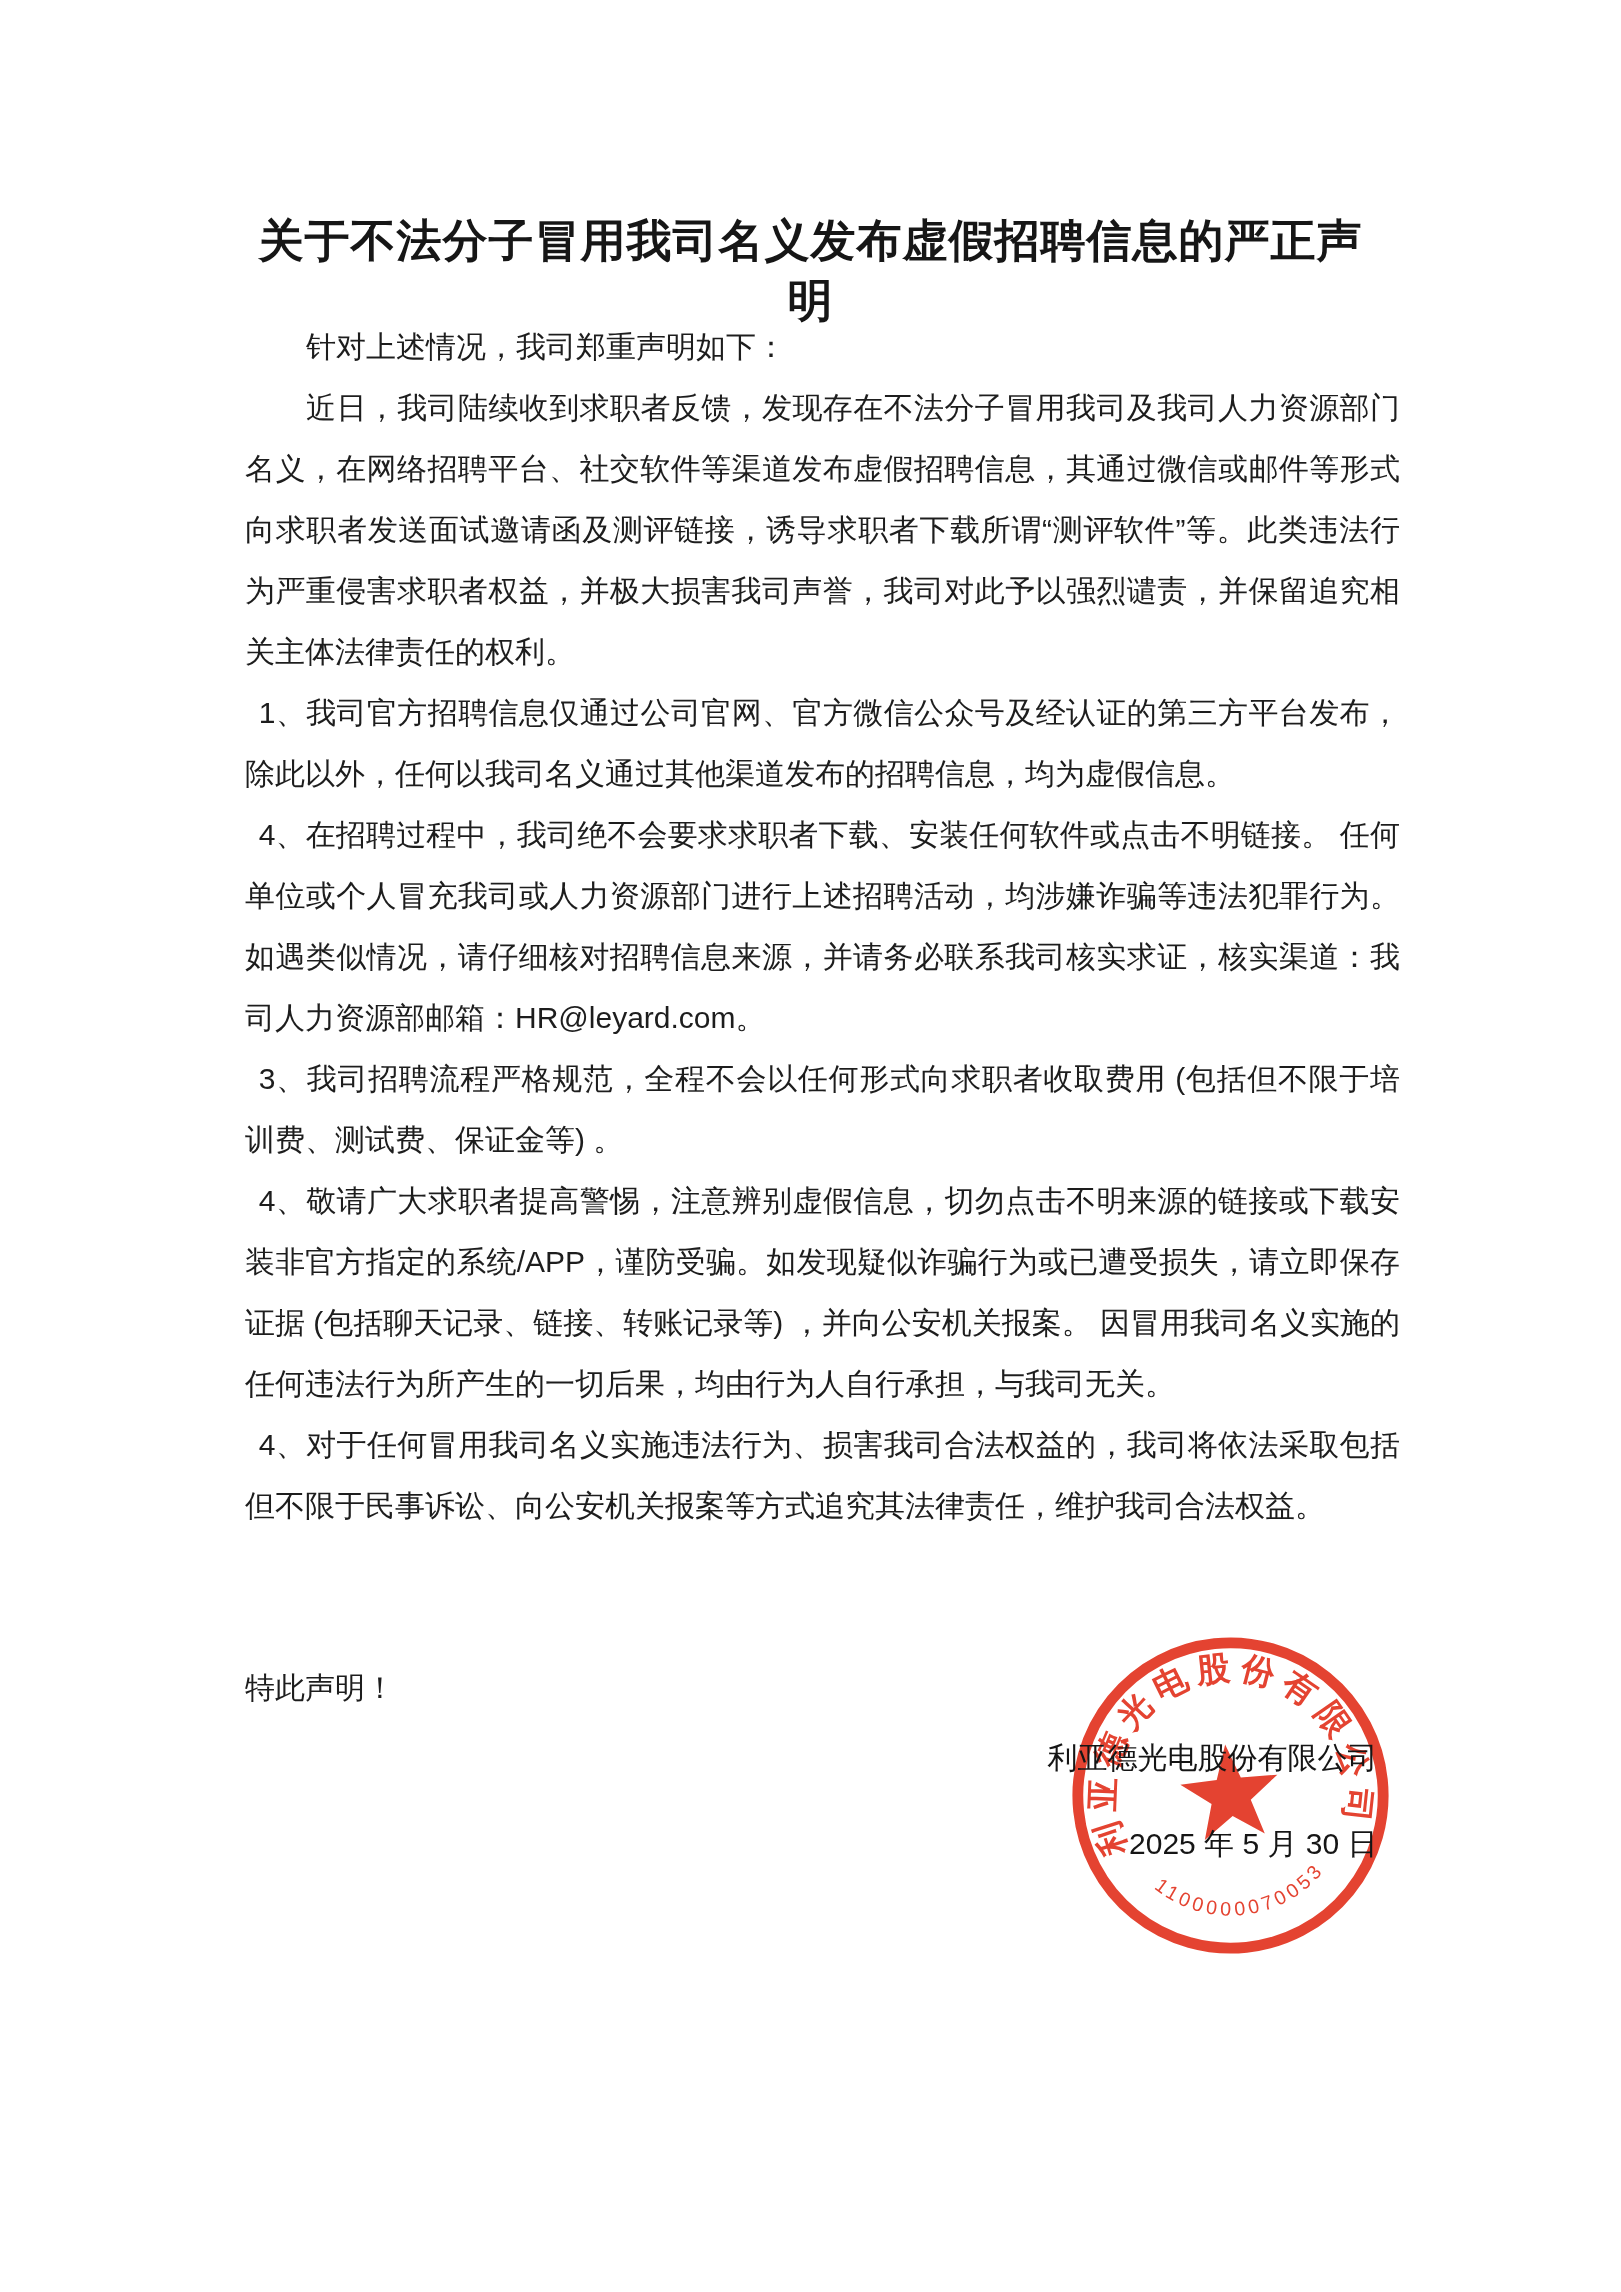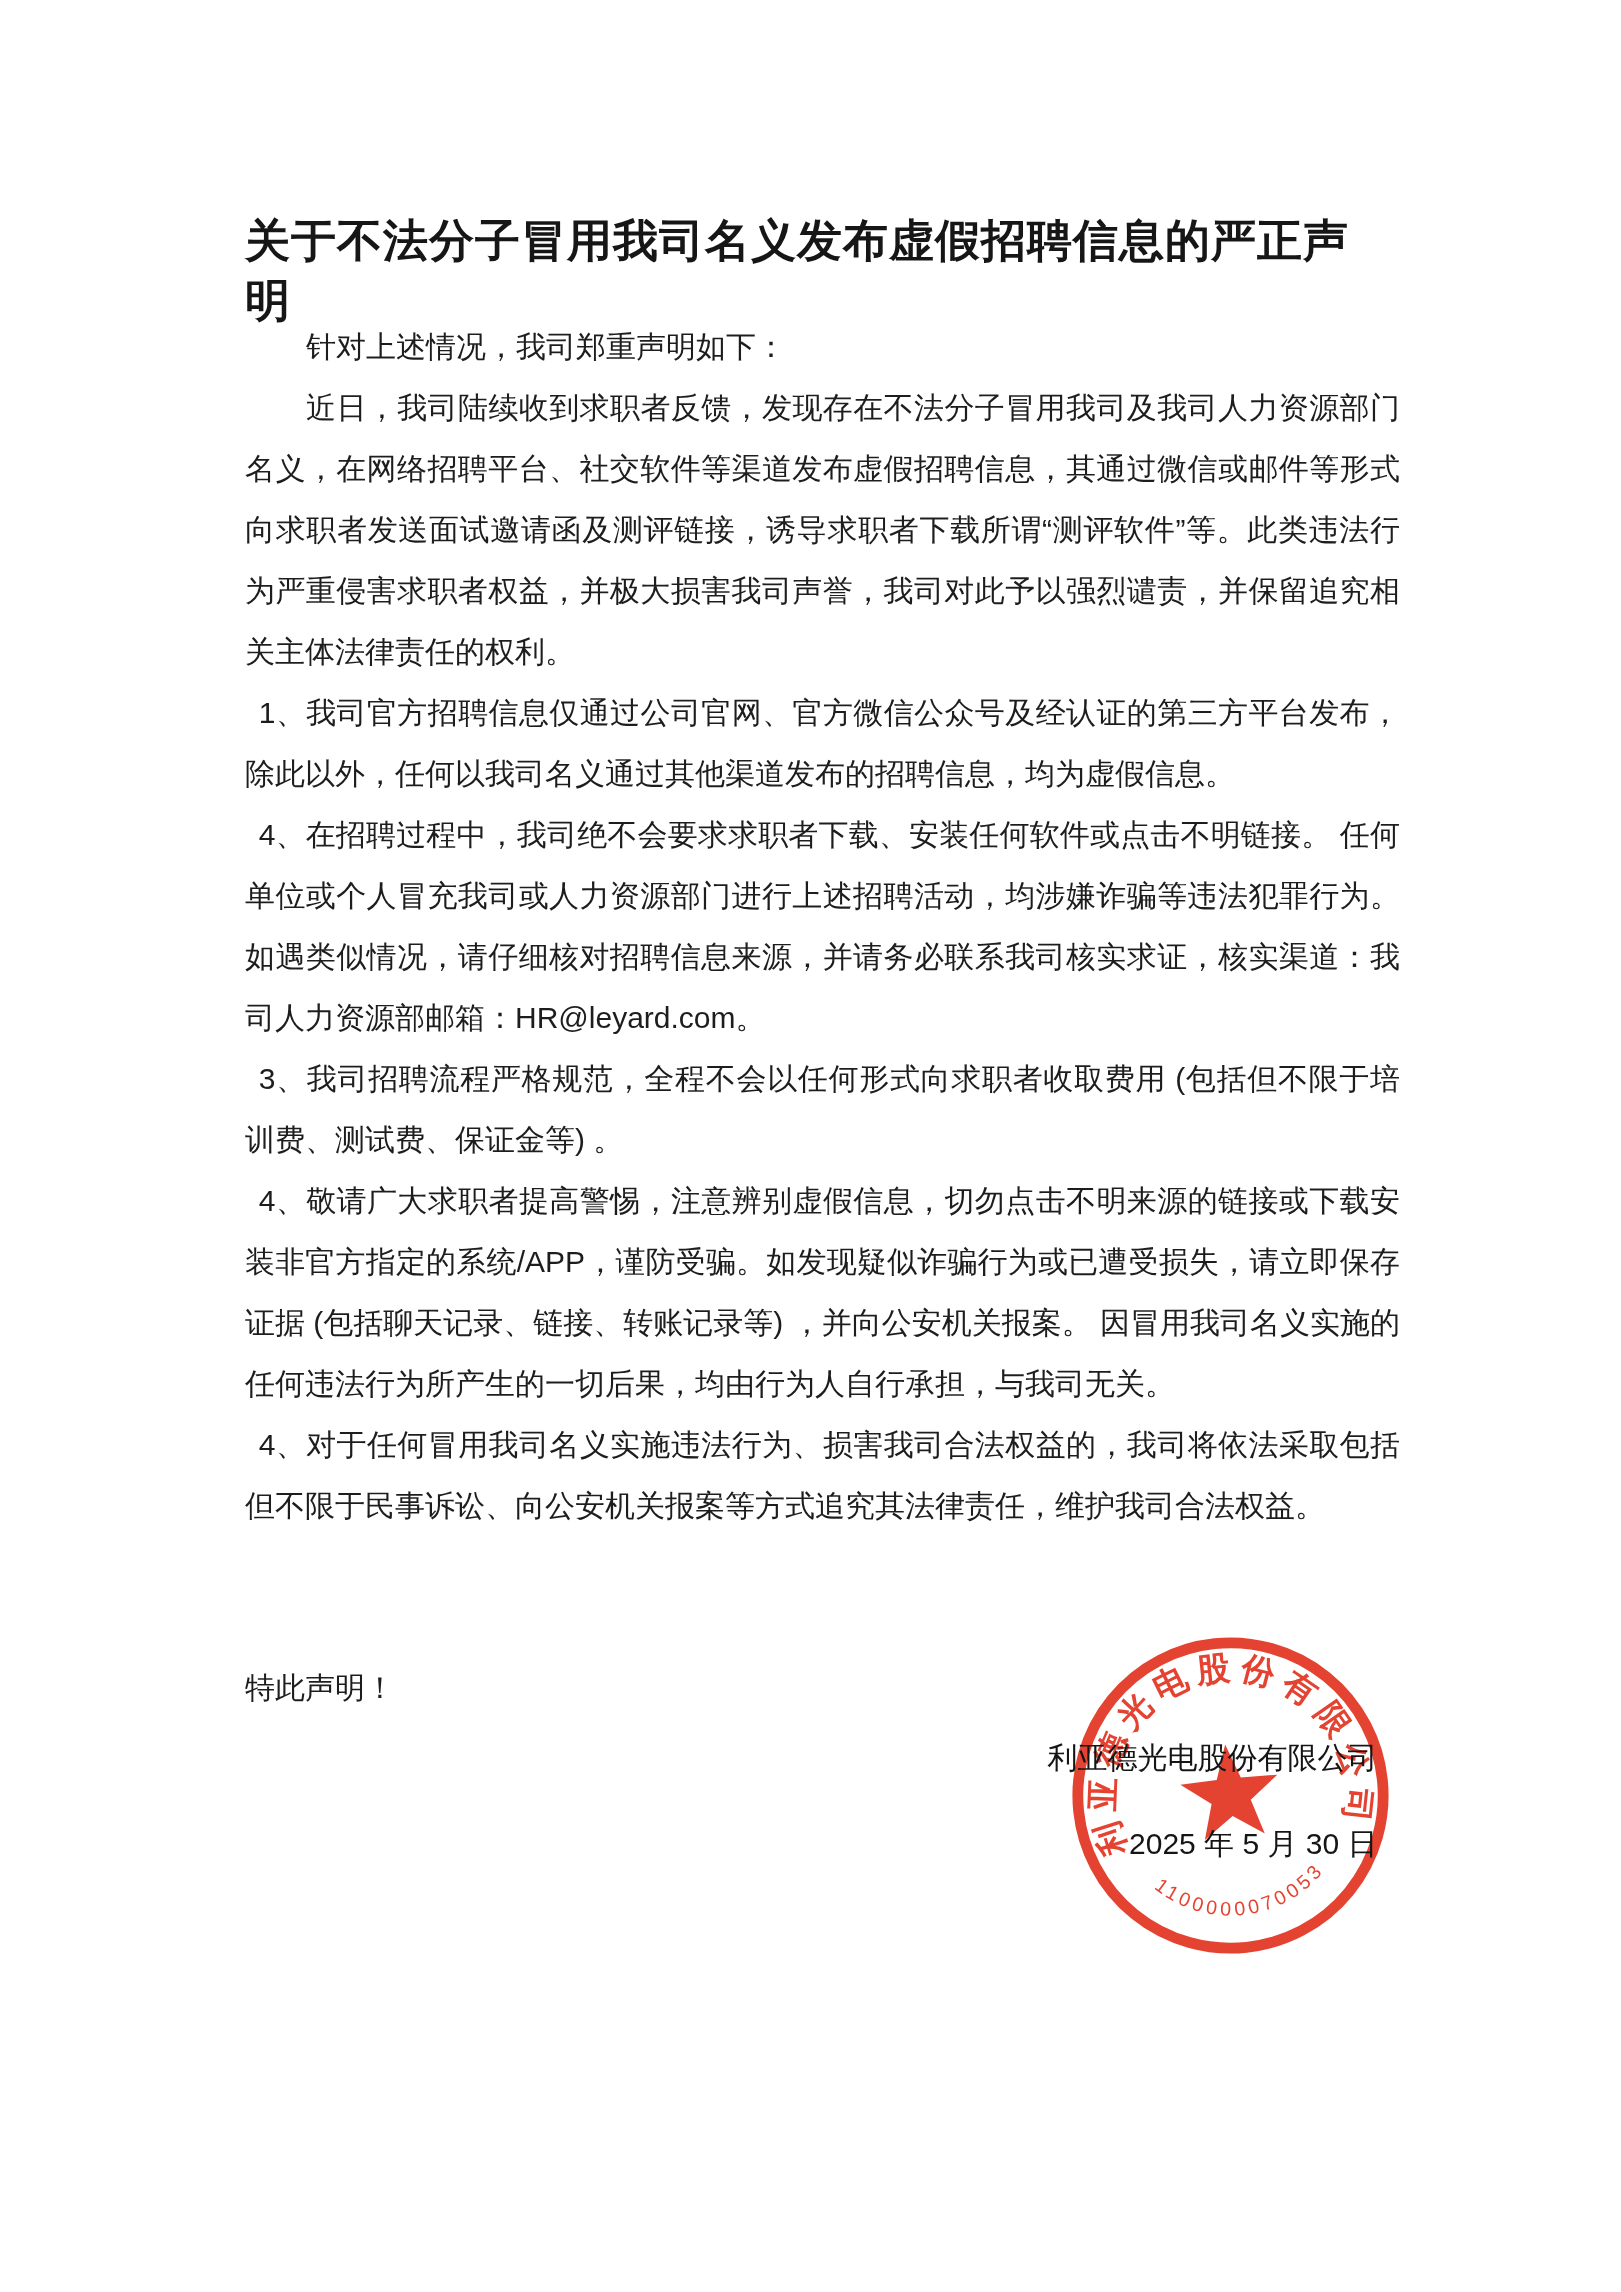--- a/index.html
+++ b/index.html
@@ -8,21 +8,21 @@
     width:1621px; height:2293px;
     margin:0 auto;
     background:#ffffff;
     font-family:"Liberation Sans", sans-serif;
     color:#1d1d1d;
     overflow:hidden;
   }
   .doc-title {
     position:absolute;
     top:211px; left:245px; width:1131px;
-    text-align:left;
+    text-align:center;
     font-size:45px;
     font-weight:bold;
     letter-spacing:1px;
     color:#161616;
   }
   .doc-body {
     position:absolute;
     top:316px; left:245px; width:1155px;
     font-size:30px;
     line-height:61px;

